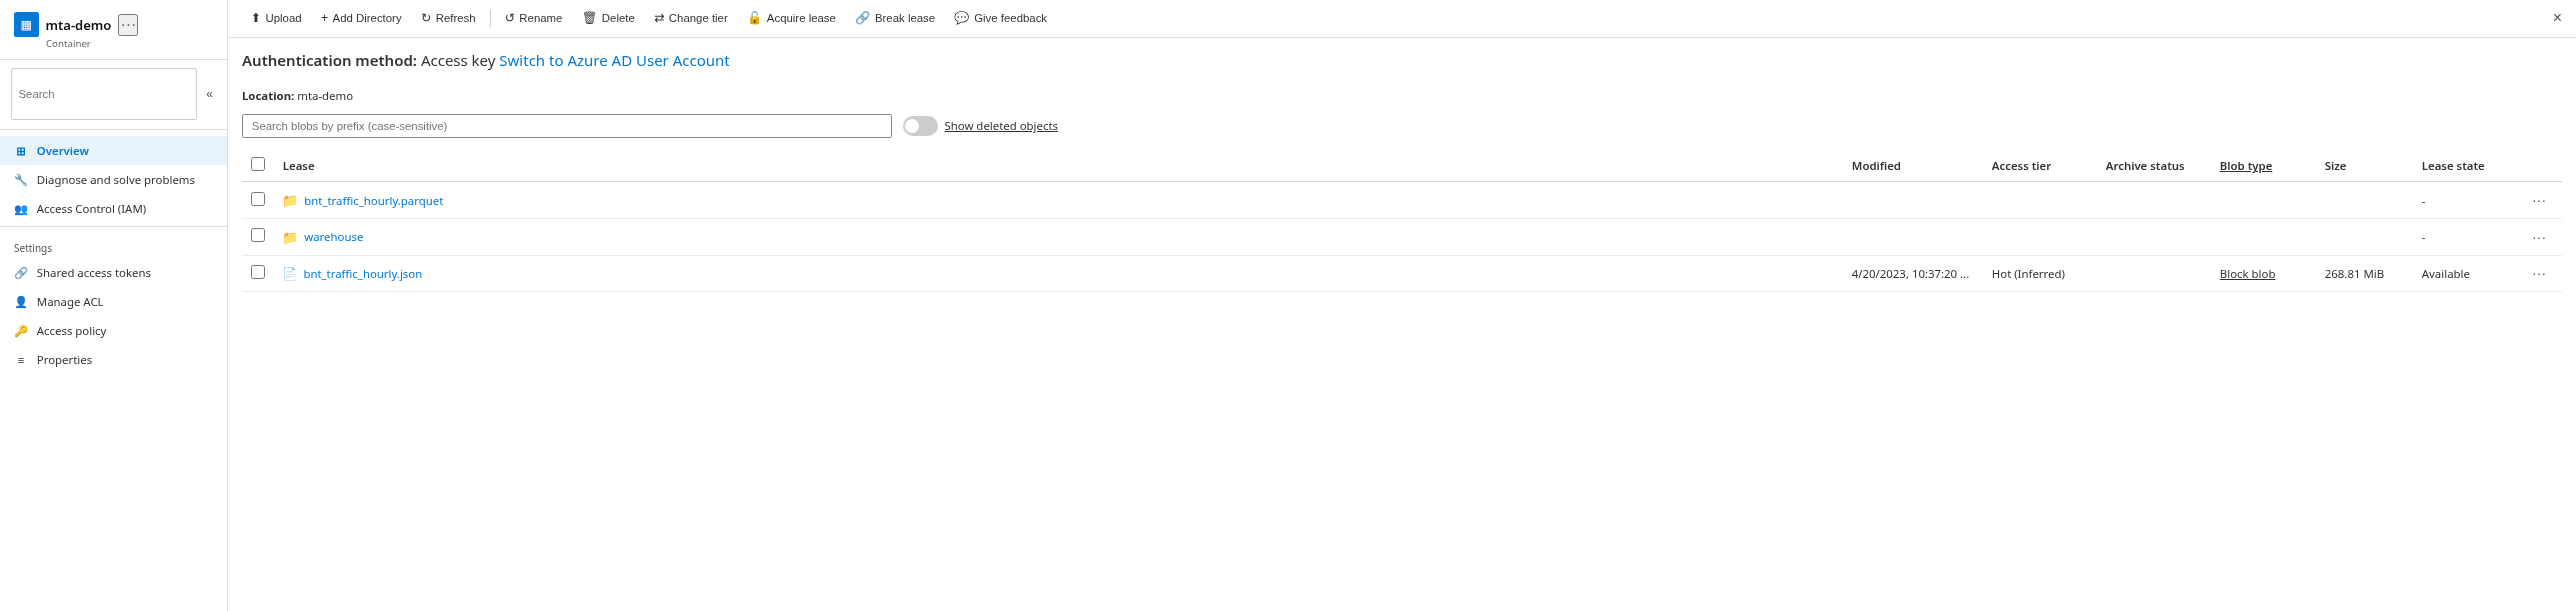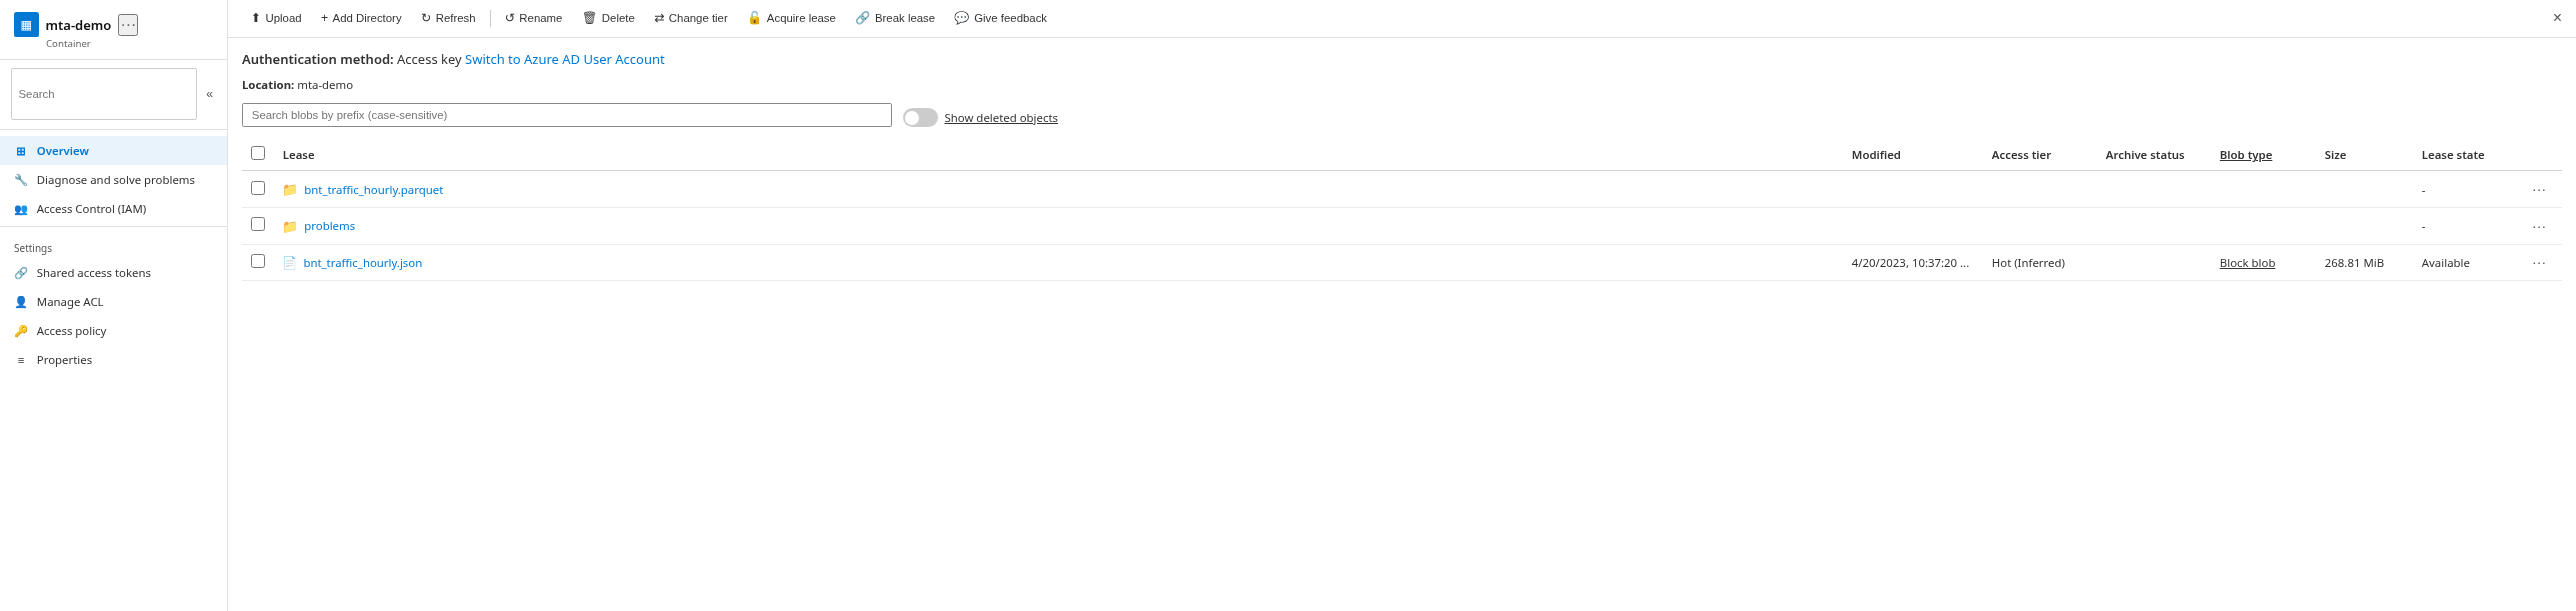--- a/index.html
+++ b/index.html
@@ -93,30 +93,30 @@
     .toolbar-btn .t-icon { font-size: 12.3px; }
 
     
     .close-btn {
       margin-left: auto; background: none; border: none; font-size: 16px; cursor: pointer; color: #555;
     }
 
     
     .content { flex: 1; overflow-y: auto; padding: 12.3px 14px; }
 
-    .auth-row { font-size: 13px; margin-bottom: 9px; }
+    .auth-row { font-size: 15px; margin-bottom: 18px; }
     .auth-row strong { font-weight: 600; }
     .auth-link { color: #0078d4; text-decoration: none; }
 
     .location-row { font-size: 11.4px; margin-bottom: 10.5px; }
     .location-row strong { font-weight: 700; }
 
     
     .blob-search-row {
-      display: flex; align-items: flex-end; gap: 10.5px; margin-bottom: 12.3px;
+      display: flex; align-items: center; gap: 10.5px; margin-bottom: 12.3px;
     }
     .blob-search-input {
       flex: 1; border: 0.9px solid #888; border-radius: 1.8px; padding: 5.3px 8.8px; font-size: 11.4px; outline: none; max-width: 650px;
     }
     .toggle-row { display: flex; align-items: center; gap: 7px; font-size: 11.4px; color: #333; text-decoration: underline; }
     .toggle-switch {
       position: relative; display: inline-block; width: 35px; height: 19.3px;
     }
     .toggle-switch input { opacity: 0; width: 0; height: 0; }
     .toggle-slider {
@@ -314,21 +314,21 @@
       <button class="row-more-btn">···</button>
     </td>
   </tr>
           <tr>
     <td class="col-check">
       <input type="checkbox" class="row-checkbox" style="">
     </td>
     <td class="col-name">
       <div class="name-cell">
         <span class="folder-icon">📁</span>
-        <a href="#" style="color:#0078d4;text-decoration:none;">problems</a>
+        <a href="#" style="color:#0078d4;text-decoration:none;">warehouse</a>
       </div>
     </td>
     <td class="col-modified"></td>
     <td class="col-tier"></td>
     <td class="col-archive"></td>
     <td class="col-blobtype"></td>
     <td class="col-size"></td>
     <td class="col-lease">-</td>
     <td class="col-actions">
       <button class="row-more-btn">···</button>

